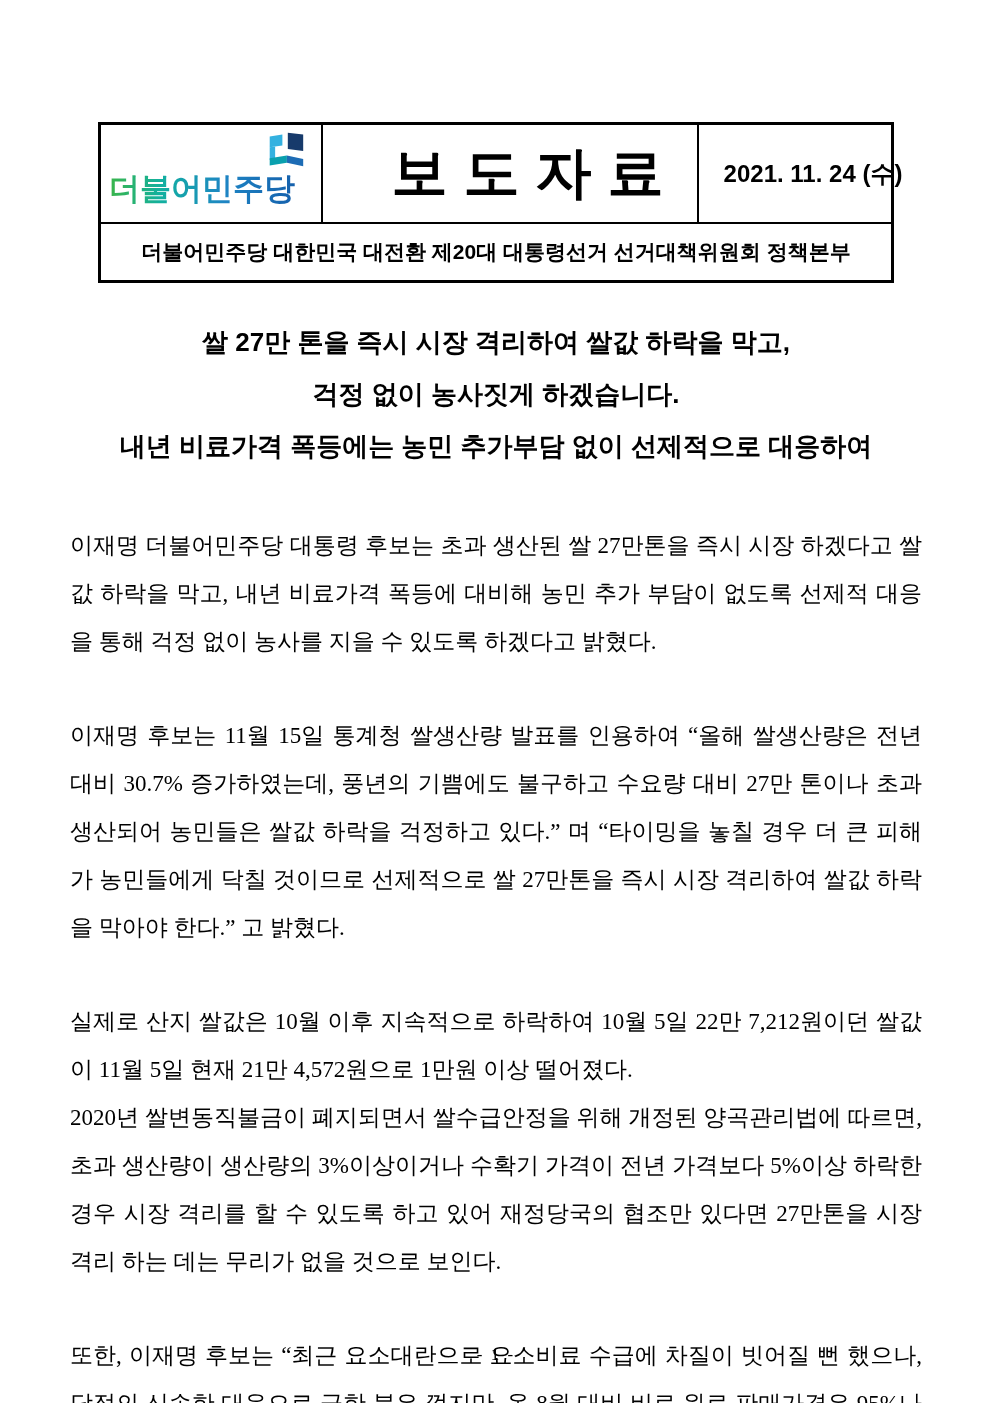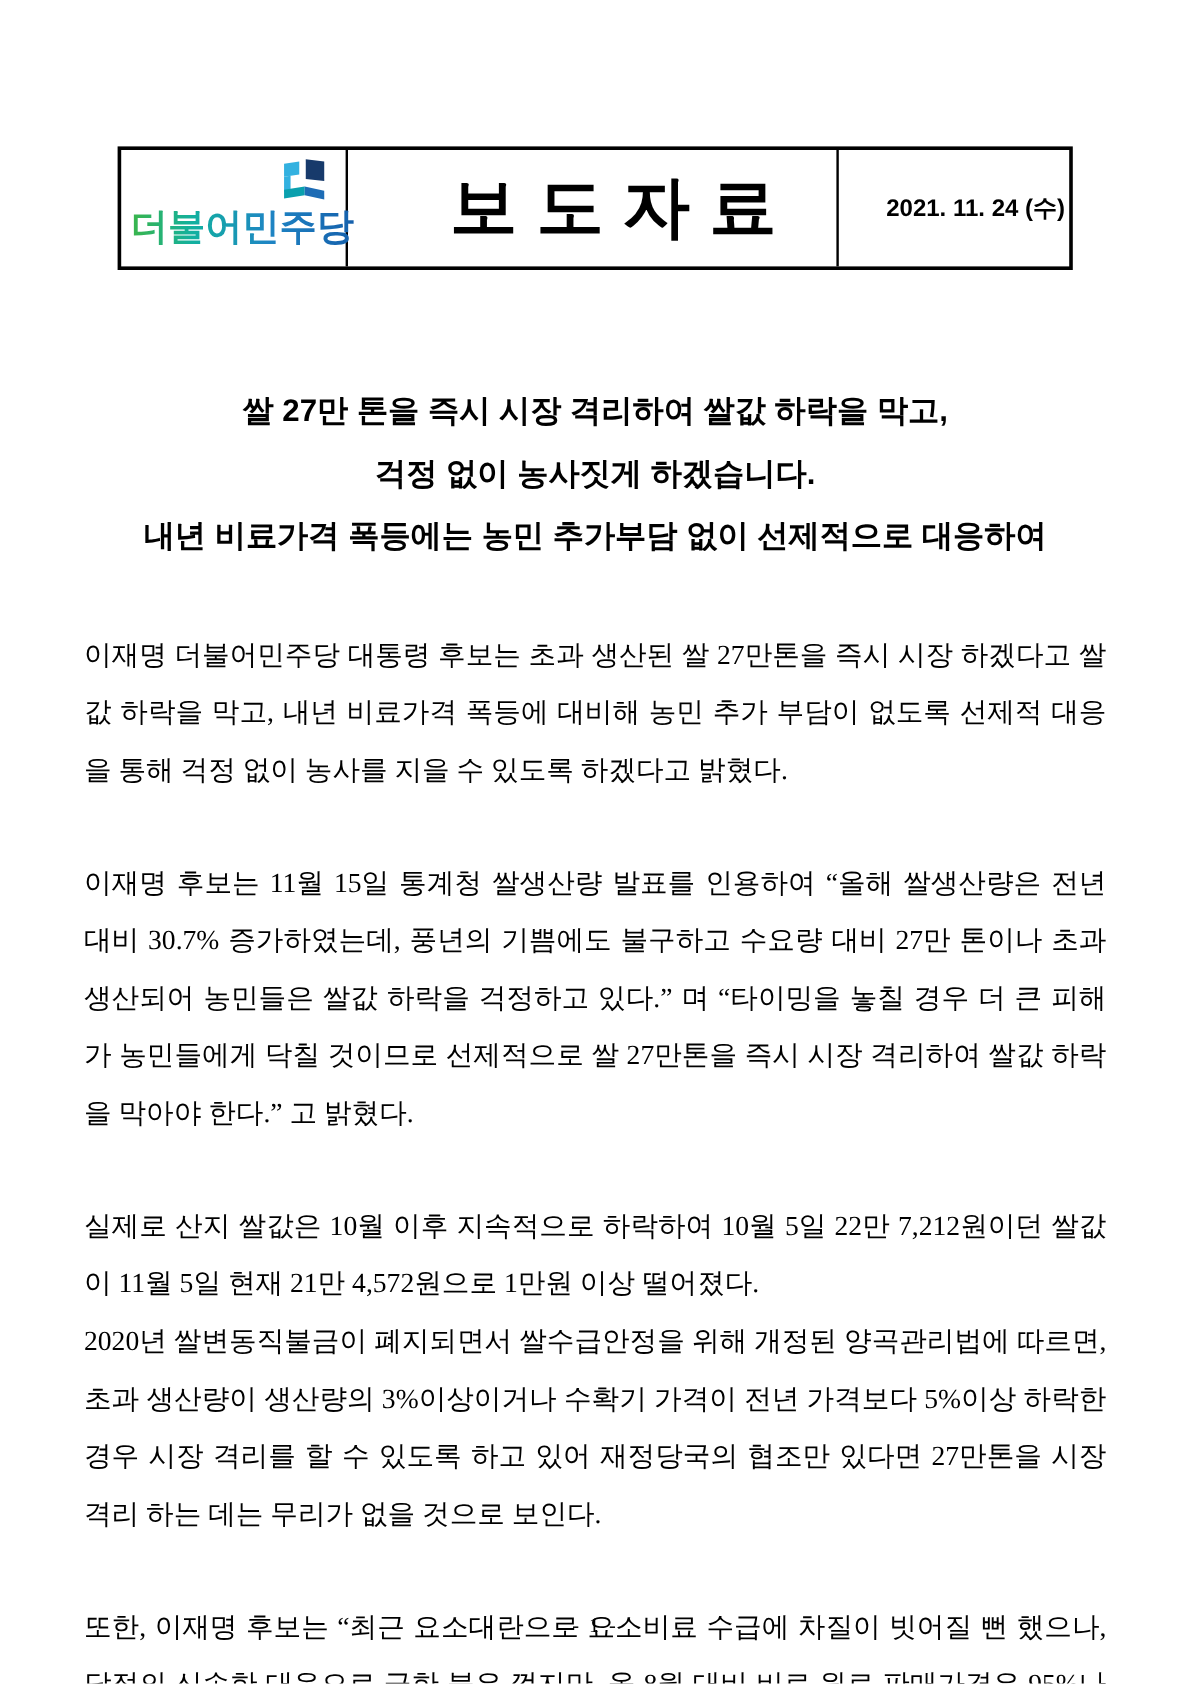--- a/index.html
+++ b/index.html
@@ -17,21 +17,21 @@
     position: absolute;
     left: 98px; top: 122px;
     width: 796px;
     border: 3px solid #000;
     background: #fff;
   }
   .header-top { display: flex; height: 97px; }
   .cell { border-right: 2px solid #000; }
   .cell:last-child { border-right: none; }
 
-  .cell-logo { width: 189px; position: relative; }
+  .cell-logo { width: 222px; position: relative; }
   .logo-text {
     position: absolute; left: 8px; bottom: 12px;
     font-family: "Liberation Sans", "DejaVu Sans", sans-serif;
     font-weight: 800;
     font-size: 31px;
     letter-spacing: 0px;
     background: linear-gradient(90deg, #3ab54a 0%, #12b0a0 28%, #1e85c4 62%, #1560ac 100%);
     -webkit-background-clip: text;
     background-clip: text;
     color: transparent;
@@ -53,21 +53,21 @@
     margin-left: 35px;
   }
 
   .cell-date {
     width: 192px;
     display: flex; align-items: center; justify-content: center;
   }
   .doc-date {
     font-family: "Liberation Sans", "DejaVu Sans", sans-serif;
     font-weight: 700;
-    font-size: 20px;
+    font-size: 24px;
     white-space: nowrap;
     margin-left: 36px;
   }
 
   .header-bottom {
     border-top: 2px solid #000;
     height: 58px;
     display: flex; align-items: center; justify-content: center;
   }
   .subtitle {
@@ -130,20 +130,23 @@
 
       <div class="cell cell-title">
         <div class="doc-title">보도자료</div>
       </div>
 
       <div class="cell cell-date">
         <div class="doc-date">2021. 11. 24 (수)</div>
       </div>
 
     </div>
+    <div class="header-bottom">
+      <div class="subtitle">더불어민주당 대한민국 대전환 제20대 대통령선거 선거대책위원회 정책본부</div>
+    </div>
   </div>
 
   <div class="content">
 
     <div class="headline">
       <div>쌀 27만 톤을 즉시 시장 격리하여 쌀값 하락을 막고,</div>
       <div>걱정 없이 농사짓게 하겠습니다.</div>
       <div>내년 비료가격 폭등에는 농민 추가부담 없이 선제적으로 대응하여</div>
     </div>
 

